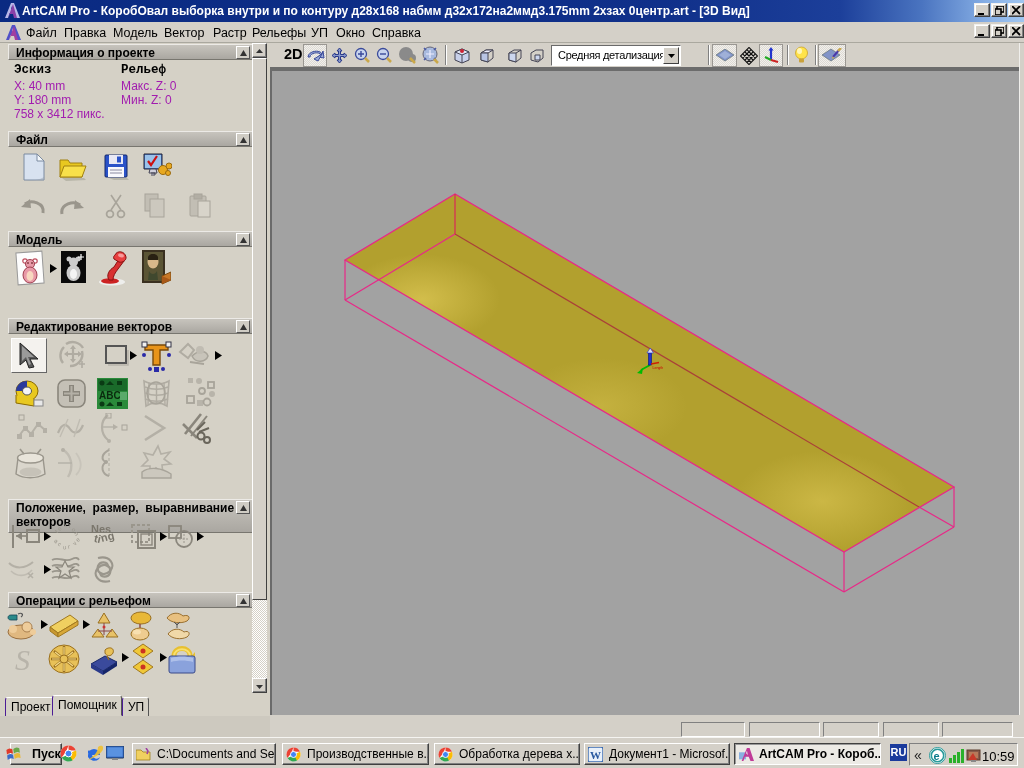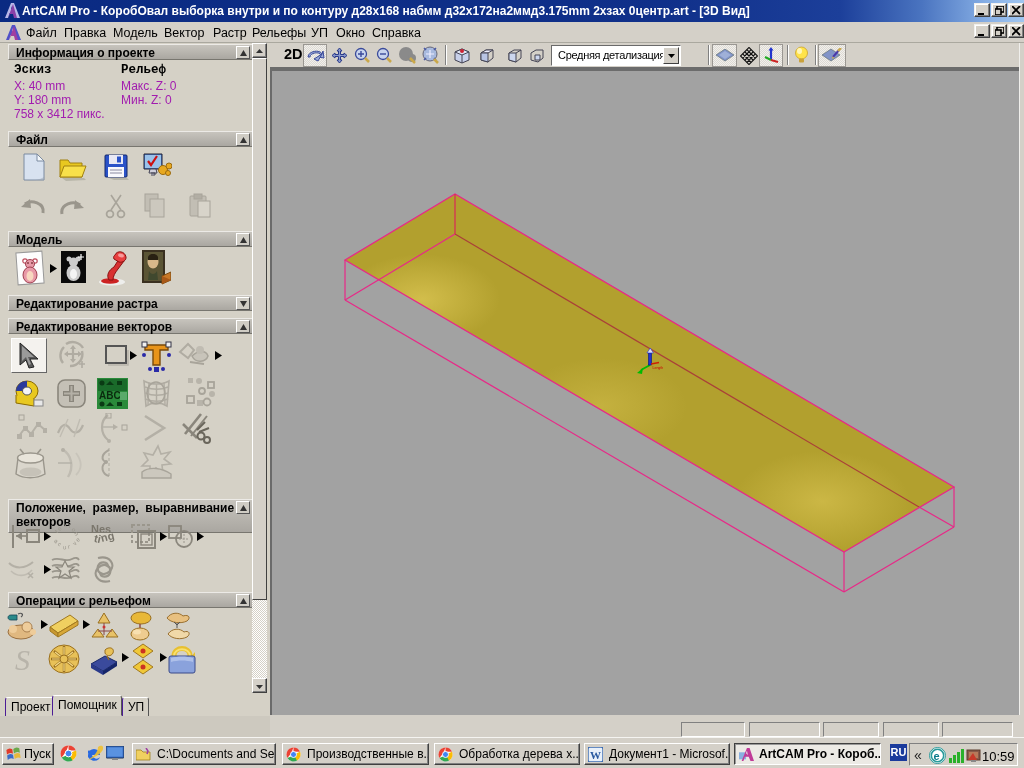--- a/index.html
+++ b/index.html
@@ -242,25 +242,20 @@
   <svg class="icon" style="left:141px;top:206px" width="30" height="38" viewBox="0 0 30 38">
     <rect x="1" y="1" width="23" height="33" fill="#3a3020"></rect>
     <rect x="3" y="3" width="19" height="29" fill="#5a5434"></rect>
     <ellipse cx="12" cy="13" rx="5.5" ry="6.5" fill="#d8b88a"></ellipse>
     <path d="M7,8 C8,4 16,4 17,8 L17,11 L7,11 Z" fill="#282012"></path>
     <path d="M8,22 C10,26 14,26 16,22 L17,31 L7,31 Z" fill="#40482e"></path>
     <path d="M21,27 L30,23 L30,31 L21,35 Z" fill="#c87828" stroke="#7a4a10"></path>
     <path d="M21,27 L21,35 L30,31" fill="#a85818"></path>
   </svg>
 
-  <div class="hdr" style="top:252px">Редактирование растра<span class="hbtn">
-        <svg width="7" height="6">
-          <polygon points="0,0 7,0 3.5,6" fill="#333"></polygon>
-        </svg>
-      </span></div>
 
   <div class="hdr" style="top:275px">Редактирование векторов<span class="hbtn">
         <svg width="7" height="6">
           <polygon points="3.5,0 7,6 0,6" fill="#333"></polygon>
         </svg>
       </span></div>
   <div class="abs" style="left:11px;top:295px;width:36px;height:35px;background:#f4f2ee;border-top:1px solid #fff;border-left:1px solid #fff;border-right:1px solid #666;border-bottom:1px solid #666"></div>
   <svg class="icon" style="left:17px;top:299px" width="26" height="27" viewBox="0 0 26 27">
     <polygon points="3,1 21,17 13,17 17,25 12,26 9,18 3,23" fill="#5a5a5a" stroke="#222" stroke-width="1"></polygon>
     <polygon points="5,4 17,15 11,15 14,22 12,23 9,15 5,19" fill="#9a9a9a"></polygon>
@@ -718,21 +713,21 @@
 
 <div class="abs" id="bstrip">
   <div class="spanel" style="left:411px;width:64px"></div>
   <div class="spanel" style="left:479px;width:71px"></div>
   <div class="spanel" style="left:553px;width:56px"></div>
   <div class="spanel" style="left:613px;width:56px"></div>
   <div class="spanel" style="left:672px;width:71px"></div>
 </div>
 
 <div class="abs" id="taskbar">
-  <div class="tbtn" style="left:2px;width:52px;font-weight:normal;font-size:12.5px;padding-left:21px;padding-top:3px">Пуск</div>
+  <div class="tbtn" style="left:10px;width:52px;font-weight:bold;font-size:12.5px;padding-left:21px;padding-top:3px">Пуск</div>
   <svg class="abs" style="left:6px;top:8px" width="16" height="16" viewBox="0 0 16 16">
     <g transform="rotate(-8 8 8)">
     <path d="M1,3 C3,1.5 5,1.5 7,3 L7,7.5 C5,6 3,6 1,7.5 Z" fill="#e03a2a"></path>
     <path d="M8,3 C10,1.5 12,1.5 14,3 L14,7.5 C12,6 10,6 8,7.5 Z" fill="#6aa84a"></path>
     <path d="M1,8.5 C3,7 5,7 7,8.5 L7,13 C5,11.5 3,11.5 1,13 Z" fill="#3a6ac8"></path>
     <path d="M8,8.5 C10,7 12,7 14,8.5 L14,13 C12,11.5 10,11.5 8,13 Z" fill="#e8b83a"></path>
     </g>
   </svg>
 
   <svg class="abs" style="left:60px;top:7px" width="17" height="17" viewBox="0 0 17 17">

